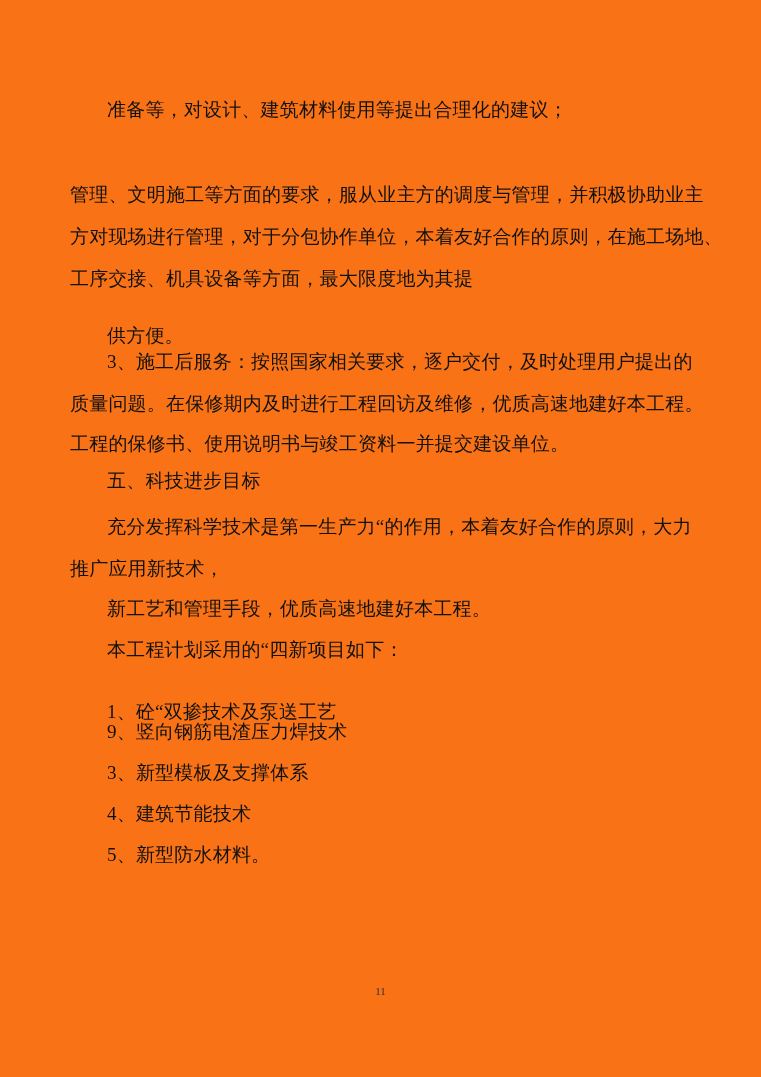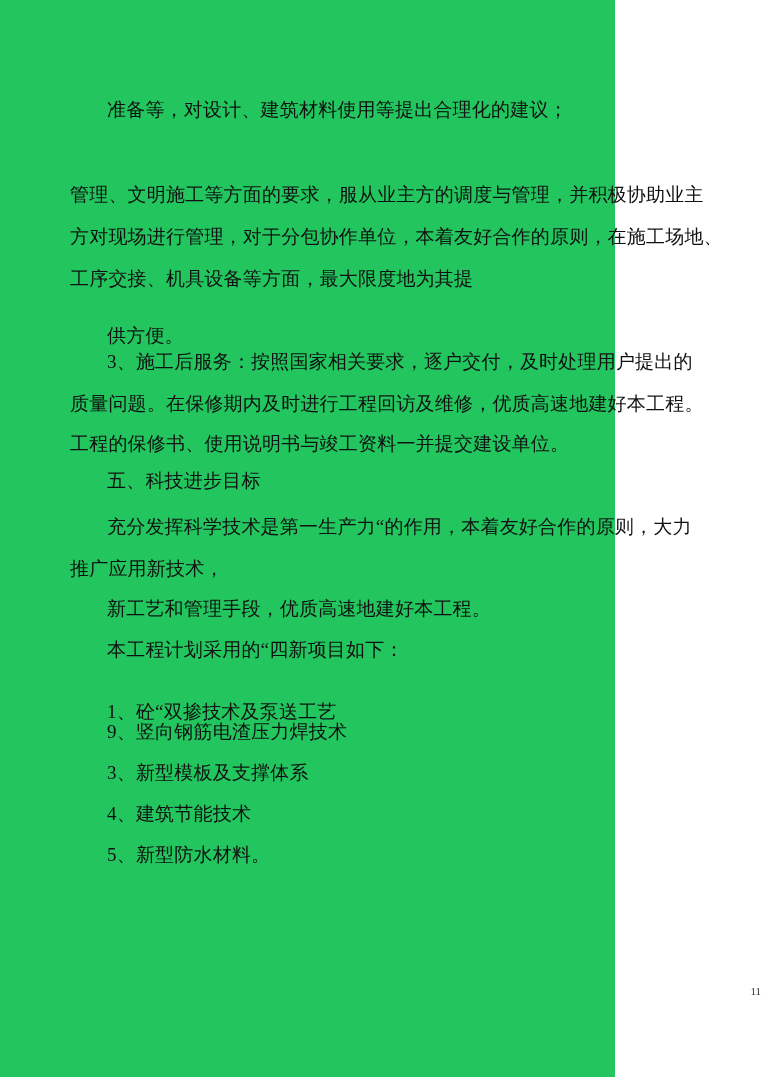--- a/index.html
+++ b/index.html
@@ -12,41 +12,41 @@
     height: 1077px;
     position: relative;
     overflow: hidden;
     font-family: "Liberation Serif", "DejaVu Serif", serif;
     color: #111111;
   }
   .page {
     position: absolute;
     left: 0;
     top: 0;
-    width: 615px;
+    width: 761px;
     height: 1077px;
-    background: #22c55e;
+    background: #f97316;
   }
   .line {
     position: absolute;
     left: 70px;
     font-size: 19px;
     line-height: 24px;
     white-space: nowrap;
     letter-spacing: 0.2px;
   }
   .indent {
     left: 107px;
   }
   .page-number {
     position: absolute;
     left: 0;
     width: 761px;
     top: 985px;
-    text-align: right;
+    text-align: center;
     font-size: 11px;
     color: #333333;
   }
 </style>
 </head>
 <body>
 
 <div class="page">
   <div class="line indent" style="top:98px;">准备等，对设计、建筑材料使用等提出合理化的建议；</div>
   <div class="line" style="top:183px;">管理、文明施工等方面的要求，服从业主方的调度与管理，并积极协助业主</div>

